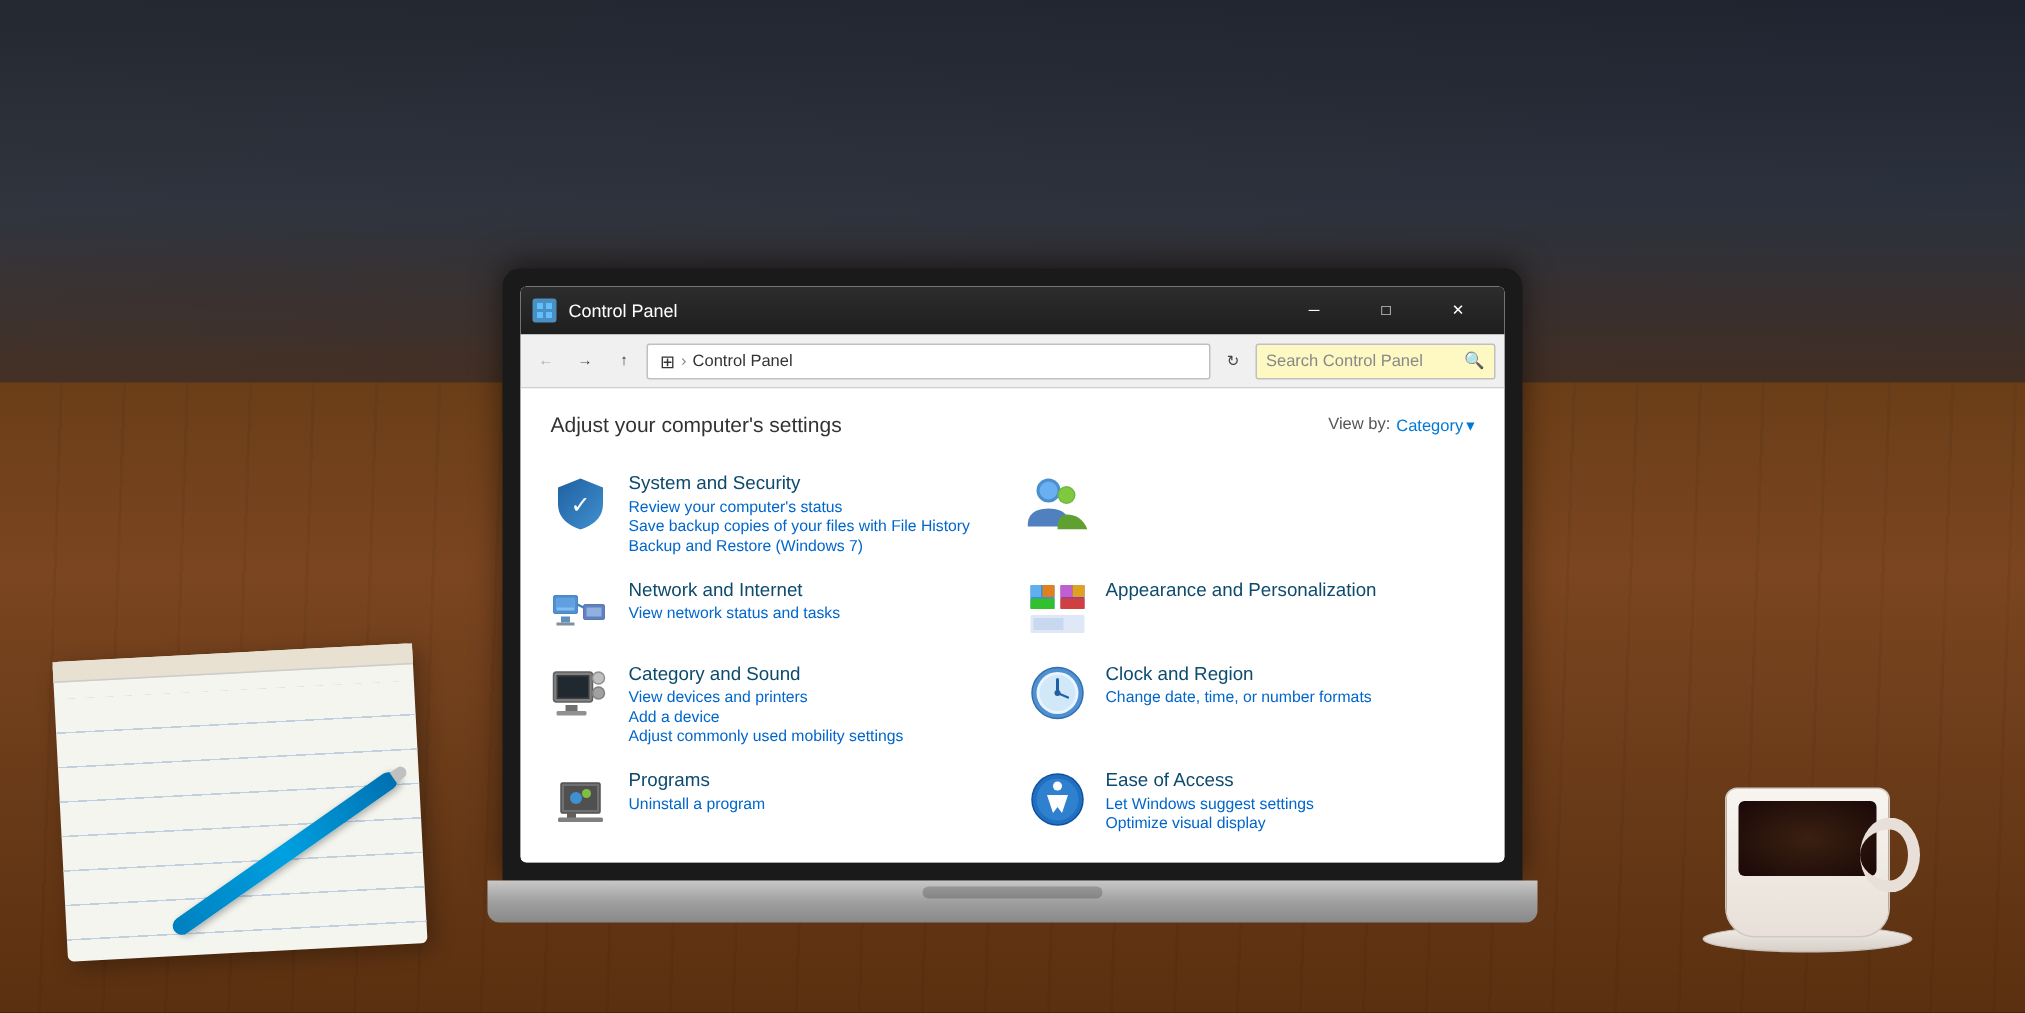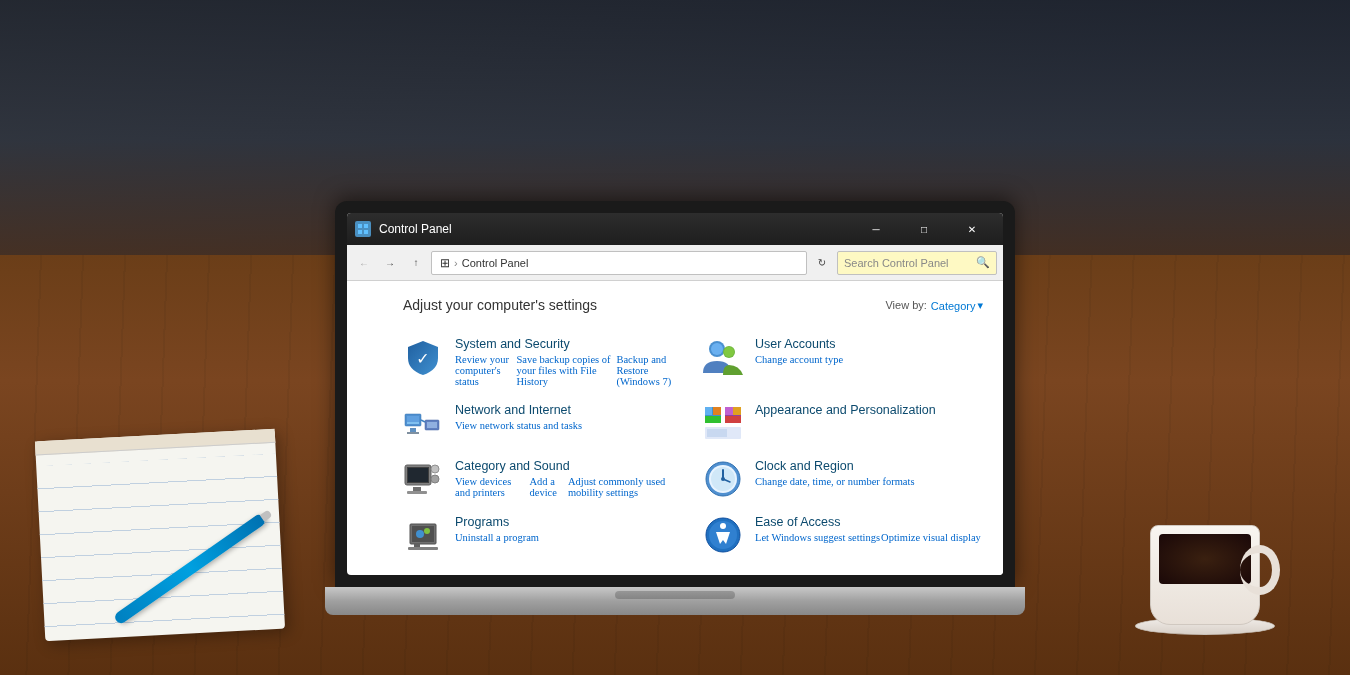--- a/index.html
+++ b/index.html
@@ -307,21 +307,20 @@
       font-size: 11px;
       color: #888;
     }
     .search-icon-box { color: #666; font-size: 11px; }
 
     
     .content-area {
       background: white;
       padding: 16px 20px;
       min-height: 280px;
-      margin-left: 36px;
     }
 
     .content-header {
       display: flex;
       justify-content: space-between;
       align-items: center;
       margin-bottom: 20px;
     }
     .content-title {
       font-size: 14px;
@@ -374,23 +373,22 @@
       font-size: 12.5px;
       cursor: pointer;
       font-weight: 400;
       text-decoration: none;
       display: block;
       margin-bottom: 3px;
     }
 
     .panel-links {
       display: flex;
-      flex-direction: row;
+      flex-direction: column;
       gap: 1px;
-      font-family: Liberation Serif, serif;
     }
     .panel-link {
       color: #0066cc;
       font-size: 10.5px;
       cursor: pointer;
       text-decoration: none;
     }
   </style>
 </head>
 <body>
@@ -493,26 +491,20 @@
               <div class="panel-icon">
                 <svg width="40" height="36" viewBox="0 0 40 36">
                   <circle cx="14" cy="10" r="8" fill="#4a90d0"></circle>
                   <circle cx="14" cy="10" r="6" fill="#6ab0f0"></circle>
                   <circle cx="26" cy="13" r="6" fill="#70b840"></circle>
                   <path d="M0 34 Q0 22 14 22 Q28 22 28 34" fill="#5080c0"></path>
                   <path d="M20 36 Q20 26 26 26 Q36 26 40 36" fill="#60a030"></path>
                   <circle cx="26" cy="13" r="5" fill="#80c840"></circle>
                 </svg>
               </div>
-              <div class="panel-info">
-                <a class="panel-title">User Accounts</a>
-                <div class="panel-links">
-                  <a class="panel-link">Change account type</a>
-                </div>
-              </div>
             </div>
 
             <div class="panel-section">
               <div class="panel-icon">
                 <svg width="40" height="34" viewBox="0 0 40 34">
                   <rect x="2" y="8" width="16" height="12" rx="1" fill="#5090d0" stroke="#3070b0" stroke-width="0.5"></rect>
                   <rect x="4" y="10" width="12" height="8" fill="#80c0f0"></rect>
                   <rect x="4" y="10" width="12" height="6" fill="#60a0e0"></rect>
                   <rect x="7" y="22" width="6" height="4" fill="#6090c0"></rect>
                   <rect x="4" y="26" width="12" height="2" fill="#8090a0"></rect>

